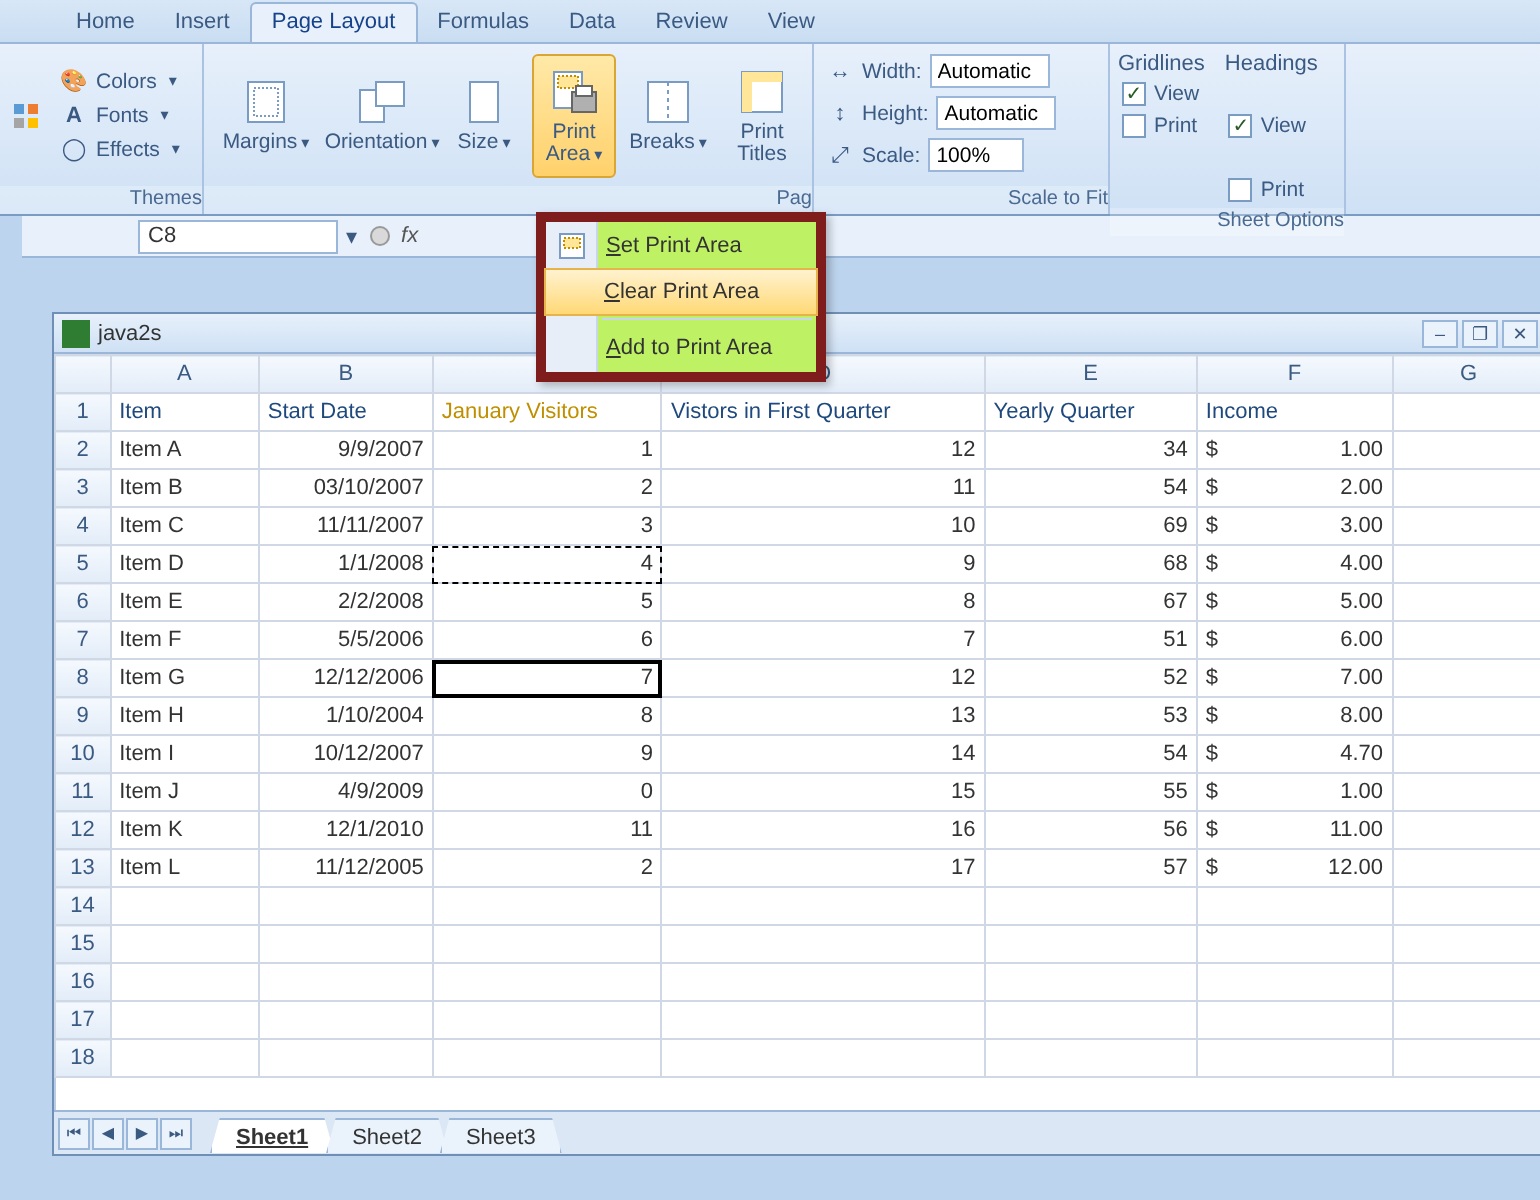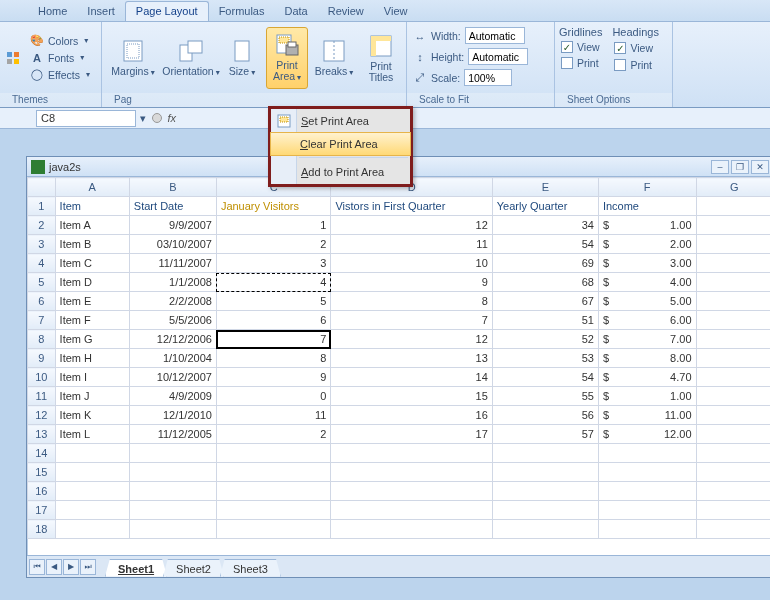--- a/index.html
+++ b/index.html
@@ -6,35 +6,35 @@
   body { width: 770px; height: 600px; background: #bcd4ed; overflow: hidden; font-size: 11px; color:#333; }
 
   
   .tabbar { display:flex; align-items:flex-end; background:linear-gradient(#d8e7f7,#c9ddf2); height:22px; padding-left:28px; border-bottom:1px solid #9ab6d8;}
   .tab { padding:3px 10px 4px 10px; color:#3b5a82; cursor:default; }
   .tab.active { background:#e7f0fb; border:1px solid #9ab6d8; border-bottom:none; border-radius:3px 3px 0 0; color:#15428b; font-weight:normal;}
   
   .ribbon { display:flex; background:linear-gradient(#e7f0fb,#cfe1f5); height:86px; border-bottom:1px solid #7a9bc2; }
   .group { border-right:1px solid #aac3e2; display:flex; flex-direction:column; justify-content:space-between; }
   .group-body { flex:1; display:flex; align-items:center; padding:2px 4px; gap:4px; }
-  .group-label { font-size:10px; color:#4a6a92; text-align:left; padding:1px 0 2px 12px; background:rgba(255,255,255,0.25); }
+  .group-label { font-size:10px; color:#4a6a92; text-align:right; padding:1px 0 2px 12px; background:rgba(255,255,255,0.25); }
   .vbtn { display:flex; flex-direction:column; align-items:center; justify-content:center; width:54px; height:62px; border-radius:3px; gap:2px; }
   .vbtn.active { background:linear-gradient(#ffe9a8,#ffd16b); border:1px solid #d9a634;}
   .vbtn .ic { width:28px; height:26px; display:flex; align-items:center; justify-content:center; }
   .vbtn .lbl { font-size:10.5px; color:#3b5a82; line-height:11px; text-align:center; }
   .smallrow { display:flex; flex-direction:column; gap:1px; }
   .smallbtn { display:flex; align-items:center; gap:4px; font-size:10.5px; color:#3b5a82; padding:1px 2px; }
   .smallbtn .sic { width:14px; height:14px; display:flex; align-items:center; justify-content:center; font-size:11px;}
   .inp { height:17px; border:1px solid #9ab6d8; background:#fff; font-size:10.5px; padding:0 3px; width:60px;}
   .chk { width:12px; height:12px; border:1px solid #7a9bc2; background:#fff; display:inline-flex; align-items:center; justify-content:center; font-size:10px; color:#2a5a2a;}
   .chk.on::after{content:"✓";}
   .drop::after { content:"▾"; font-size:8px; margin-left:2px; color:#3b5a82;}
 
   
-  .fbar { display:flex; align-items:center; background:#e7f0fb; height:21px; border-bottom:1px solid #9ab6d8; padding-left:36px;}
+  .fbar { display:flex; align-items:center; background:#e7f0fb; height:21px; border-bottom:1px solid #9ab6d8; padding-left:58px;margin-left:11px;}
   .namebox { width:100px; background:#fff; border:1px solid #9ab6d8; height:17px; display:flex; align-items:center; padding:0 4px; font-size:11px; }
   .fx { margin:0 6px; color:#555; font-style:italic;}
   .round { width:10px; height:10px; border-radius:50%; background:#d9d9d9; border:1px solid #999; margin-left:6px;}
 
   
   .doc { position:absolute; left:26px; top:156px; width:748px; height:422px; background:#fff; border:1px solid #6f8fb6; box-shadow:0 0 0 1px #b9cee6 inset; }
   .titlebar { height:20px; background:linear-gradient(#e7f0fb,#cfe1f5); display:flex; align-items:center; padding:0 4px; border-bottom:1px solid #9ab6d8;}
   .titlebar .xl { width:14px; height:14px; background:#2e7d32; display:inline-block; margin-right:4px;}
   .wbtns { margin-left:auto; display:flex; gap:2px;}
   .wbtn { width:18px; height:14px; border:1px solid #9ab6d8; background:#eaf2fb; display:flex; align-items:center; justify-content:center; font-size:9px; color:#3b5a82;}
@@ -54,21 +54,21 @@
   th.selcol { background:linear-gradient(#ffe9a8,#ffd16b); }
   th.selrow { background:linear-gradient(#ffe9a8,#ffd16b); }
 
   
   .tabsrow { height:22px; background:#dbe7f5; border-top:1px solid #9ab6d8; display:flex; align-items:center; padding-left:2px; gap:0;}
   .navb { width:16px; height:16px; border:1px solid #9ab6d8; background:#eaf2fb; font-size:8px; display:flex; align-items:center; justify-content:center; color:#3b5a82; margin-right:1px;}
   .stab { padding:3px 12px 2px 12px; font-size:11px; color:#333; border:1px solid #9ab6d8; border-bottom:none; background:#eaf2fb; border-radius:0 0 0 0; position:relative; top:1px; clip-path: polygon(8% 0, 92% 0, 100% 100%, 0 100%); margin-right:-4px;}
   .stab.active { background:#fff; font-weight:bold;text-decoration:underline;}
 
   
-  .menu { position:absolute; left:268px; top:106px; width:145px; background:#e5e5e5; border:3px solid #7f1d1d; box-shadow:2px 2px 4px rgba(0,0,0,0.25); z-index:50; }
+  .menu { position:absolute; left:268px; top:106px; width:145px; background:#bef264; border:5px solid #7f1d1d; box-shadow:2px 2px 4px rgba(0,0,0,0.25); z-index:50; }
   .menu .iconcol { position:absolute; left:0; top:0; bottom:0; width:26px; background:#e7eef8; border-right:1px solid #c7d6ea;}
   .mitem { position:relative; display:flex; align-items:center; height:24px; padding-left:30px; font-size:11px; color:#333;}
   .mitem .mic { position:absolute; left:4px; width:18px; height:18px; display:flex; align-items:center; justify-content:center;}
   .mitem.hl { background:linear-gradient(#fff2cf,#ffd976); border:1px solid #e6b44a; margin:-1px; padding-left:29px;}
   .mitem u { text-decoration:underline; }
   .msep { height:1px; background:#c7d6ea; margin:2px 2px 2px 28px; }
 
   svg { display:block; }
 </style>
 </head>
@@ -209,21 +209,21 @@
         <div style="color:#3b5a82">Gridlines</div>
         <div class="smallbtn">
             <span class="chk on"></span>
             <span>View</span>
           </div>
         <div class="smallbtn">
             <span class="chk"></span>
             <span>Print</span>
           </div>
       </div>
-      <div class="smallrow" style="gap:3px">
+      <div class="smallrow" style="gap:18px">
         <div style="color:#3b5a82">Headings</div>
         <div class="smallbtn">
             <span class="chk on"></span>
             <span>View</span>
           </div>
         <div class="smallbtn">
             <span class="chk"></span>
             <span>Print</span>
           </div>
       </div>

